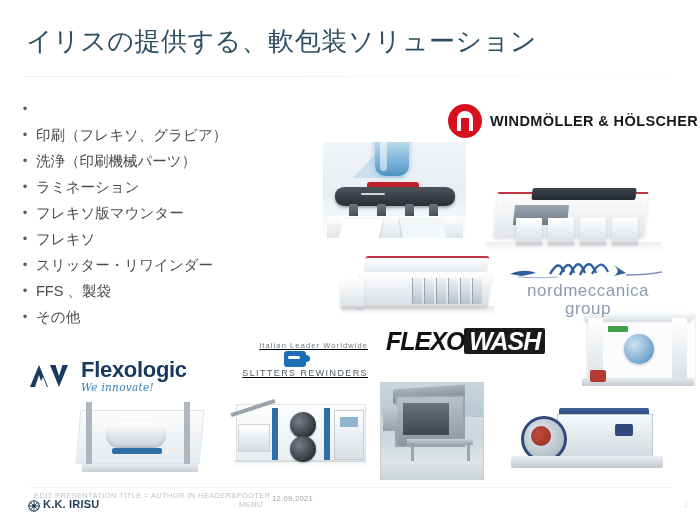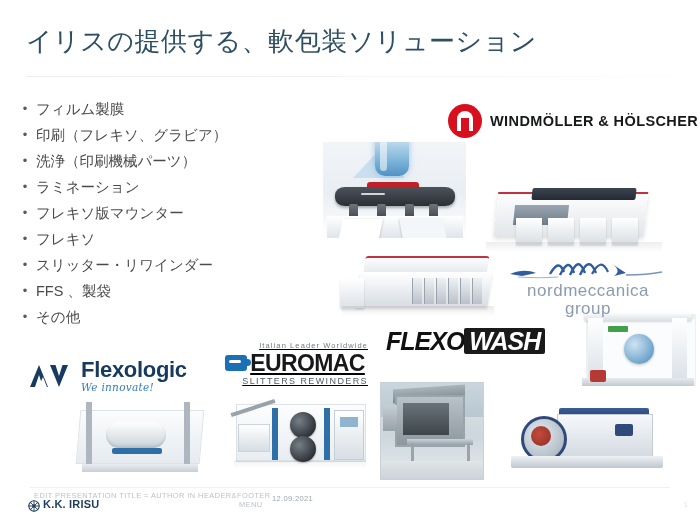--- a/index.html
+++ b/index.html
@@ -386,21 +386,20 @@
 <body>
 
 <div class="slide">
 
   <div class="title">イリスの提供する、軟包装ソリューション</div>
   <div class="title-rule"></div>
 
   <div class="bullets">
     <div class="bullet">
       <span class="dot">•</span>
-      <span class="txt">フィルム製膜</span>
     </div>
     <div class="bullet">
       <span class="dot">•</span>
       <span class="txt">印刷（フレキソ、グラビア）</span>
     </div>
     <div class="bullet">
       <span class="dot">•</span>
       <span class="txt">洗浄（印刷機械パーツ）</span>
     </div>
     <div class="bullet">
@@ -543,21 +542,20 @@
 
   <div id="logo-flexowash">
     <span class="fw-a">FLEXO</span>
     <span class="fw-b">WASH</span>
   </div>
 
   <div id="logo-euromac">
     <div class="em-top">Italian Leader Worldwide</div>
     <div class="em-mid">
       <span class="em-e"></span>
-      <span class="em-word">EUROMAC</span>
     </div>
     <div class="em-bot">SLITTERS REWINDERS</div>
   </div>
 
   <div id="logo-flexologic">
     <div class="av">
       <svg width="46" height="26" viewBox="0 0 46 26">
         <path d="M2 24 L11 2 L20 24 L15 24 L11 12 L7 24 Z" fill="#173a5e"></path>
         <path d="M10.5 24 L15 14 L19 24 Z" fill="#ffffff"></path>
         <path d="M22 2 L31 24 L40 2 L34.5 2 L31 13 L27.5 2 Z" fill="#173a5e"></path>

